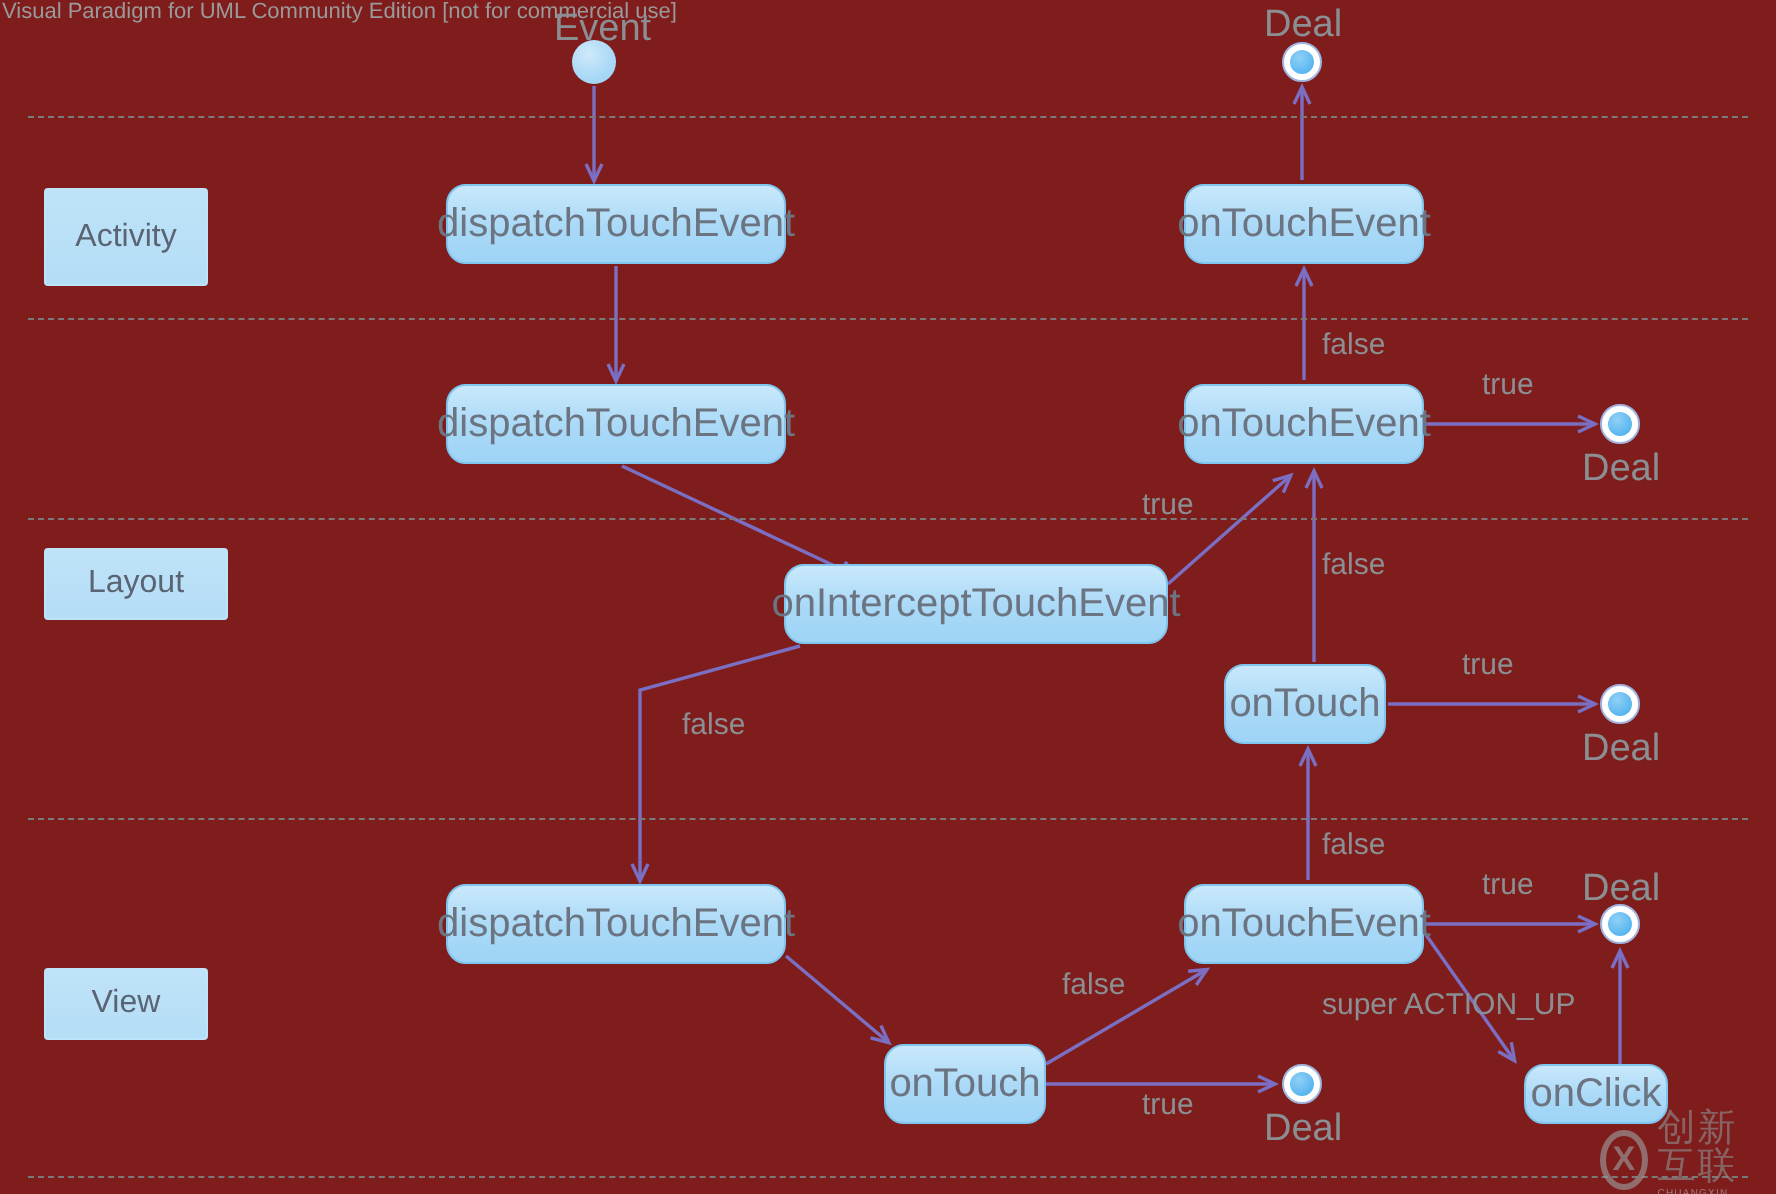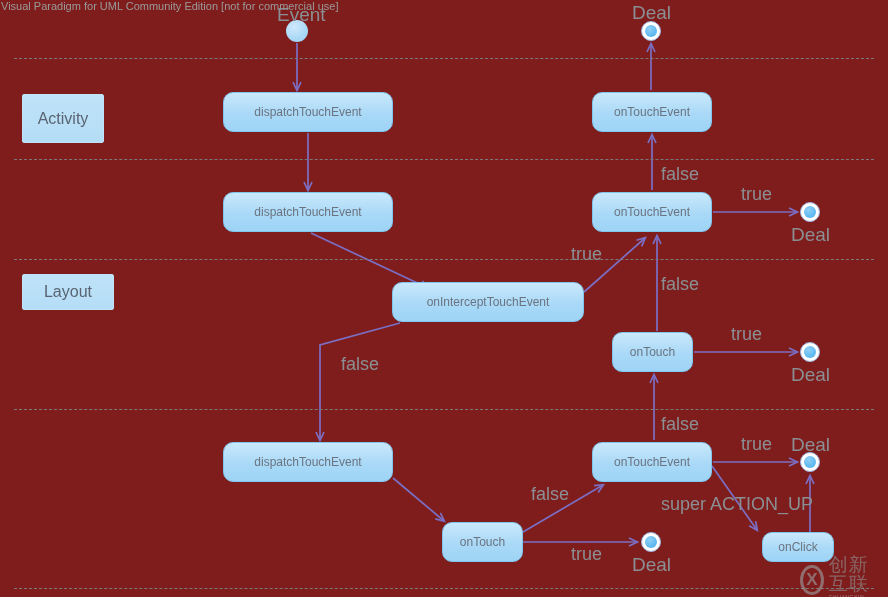--- a/index.html
+++ b/index.html
@@ -48,21 +48,21 @@
   .node {
     position: absolute;
     display: flex;
     align-items: center;
     justify-content: center;
     box-sizing: border-box;
     border-radius: 10px;
     border: 1px solid #7ec6ee;
     background: linear-gradient(180deg, #c9e8fb 0%, #a9d9f7 55%, #9ed4f6 100%);
     color: #6b7480;
-    font-size: 12px;
+    font-size: 20px;
     white-space: nowrap;
     padding: 0 10px;
     text-align: right;
   }
   .init-node {
     position: absolute;
     border-radius: 50%;
     background: radial-gradient(circle at 38% 32%, #cfe9fb 0%, #a9d8f6 60%, #9ad2f5 100%);
     box-sizing: border-box;
   }
@@ -80,21 +80,21 @@
     background: radial-gradient(circle at 38% 32%, #8fd0f6 0%, #56b5ef 75%, #4aaeed 100%);
   }
   .node-caption {
     position: absolute;
     font-size: 19px;
     color: #8b8f93;
     white-space: nowrap;
   }
   .edge-label {
     position: absolute;
-    font-size: 18px;
+    font-size: 15px;
     color: #8b8f93;
     white-space: nowrap;
   }
   .logo-watermark {
     position: absolute;
     display: flex;
     align-items: center;
     gap: 5px;
     opacity: 0.62;
   }
@@ -164,20 +164,21 @@
   </svg>
 
   <div style="position:absolute;left:14px;top:58px;width:860px;border-top:1px dashed #7a7a7a;"></div>
   <div style="position:absolute;left:14px;top:159px;width:860px;border-top:1px dashed #7a7a7a;"></div>
   <div style="position:absolute;left:14px;top:259px;width:860px;border-top:1px dashed #7a7a7a;"></div>
   <div style="position:absolute;left:14px;top:409px;width:860px;border-top:1px dashed #7a7a7a;"></div>
   <div style="position:absolute;left:14px;top:588px;width:860px;border-top:1px dashed #7a7a7a;"></div>
 
   <div class="lane-label" style="left:22px;top:94px;width:82px;height:49px;">Activity</div>
   <div class="lane-label" style="left:22px;top:274px;width:92px;height:36px;">Layout</div>
+  <div class="lane-label" style="left:22px;top:484px;width:82px;height:36px;">View</div>
 
   <div class="node" style="left:223px;top:92px;width:170px;height:40px;">dispatchTouchEvent</div>
   <div class="node" style="left:592px;top:92px;width:120px;height:40px;">onTouchEvent</div>
 
   <div class="node" style="left:223px;top:192px;width:170px;height:40px;">dispatchTouchEvent</div>
   <div class="node" style="left:592px;top:192px;width:120px;height:40px;">onTouchEvent</div>
   <div class="node" style="left:392px;top:282px;width:192px;height:40px;">onInterceptTouchEvent</div>
   <div class="node" style="left:612px;top:332px;width:81px;height:40px;">onTouch</div>
 
   <div class="node" style="left:223px;top:442px;width:170px;height:40px;">dispatchTouchEvent</div>

